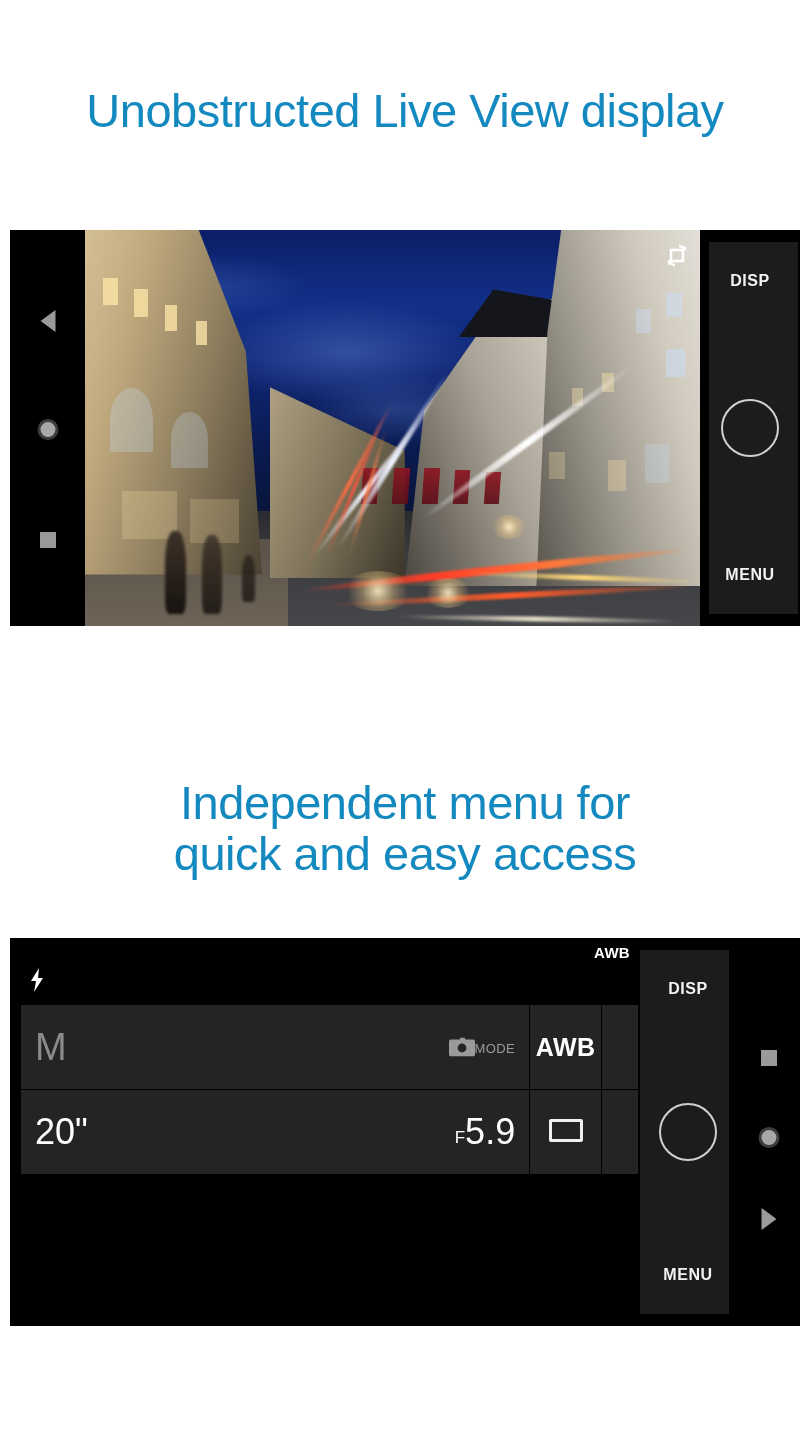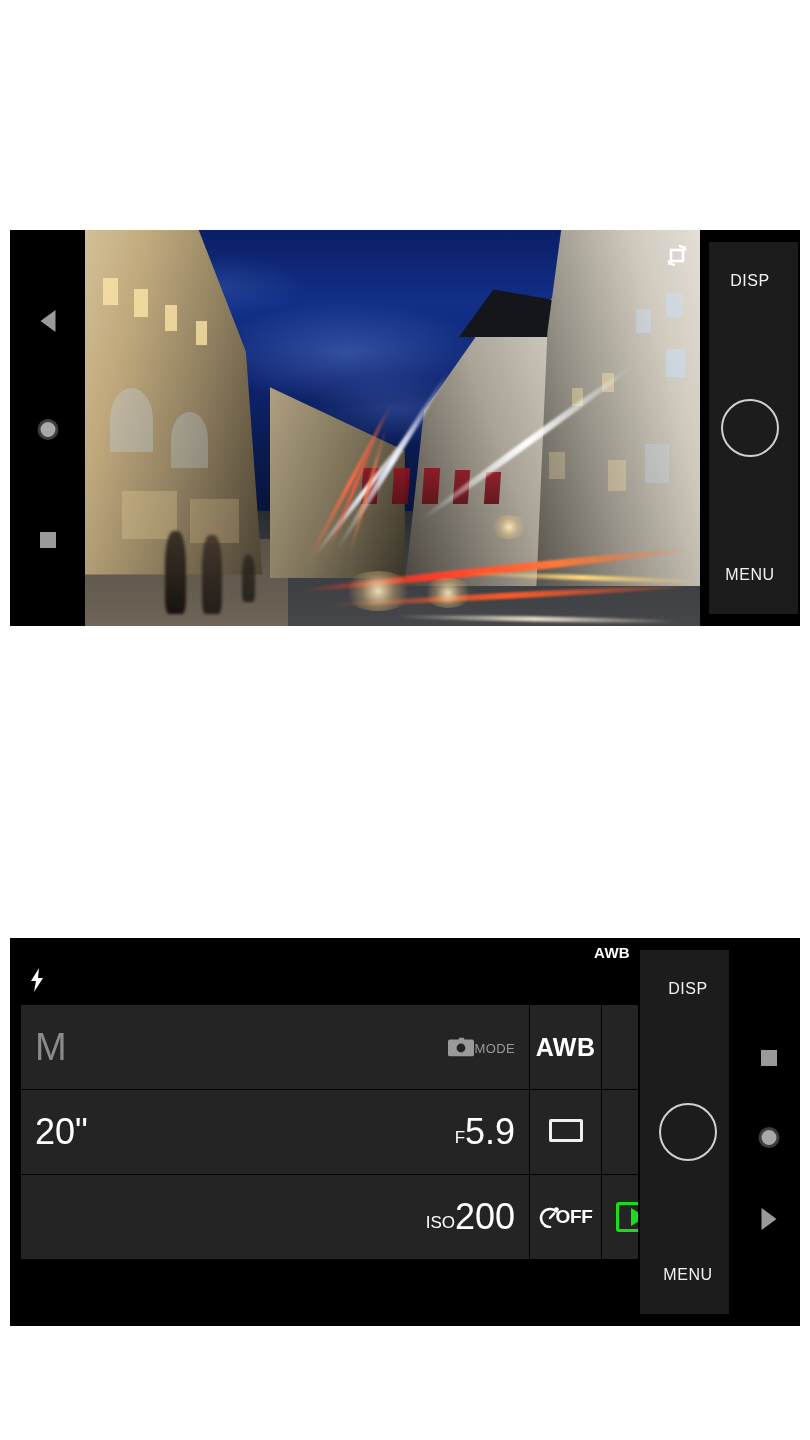--- a/index.html
+++ b/index.html
@@ -164,21 +164,21 @@
   .cam-panel-inner {
     position:absolute;
     left: 9px; right: 2px; top: 12px; bottom: 12px;
     background: #1c1c1c;
   }
   .cam-label {
     position: absolute;
     left: 0; width: 100%;
     text-align: center;
     color: #f2f2f2;
-    font-weight: 400;
+    font-weight: 700;
     font-size: 16px;
     letter-spacing: .6px;
     z-index: 3;
   }
   .cam-label.disp { top: 42px; }
   .cam-label.menu { bottom: 42px; }
   .shutter {
     position:absolute;
     left: 50%; top: 50%;
     transform: translate(-50%,-50%);
@@ -266,20 +266,21 @@
   #menu-nav { flex: 0 0 62px; background:#000; position:relative; }
   #mn-recent{ top: 112px; }
   #mn-home  { top: 189px; }
   #mn-back  { top: 270px; }
 </style>
 </head>
 <body>
 
 <div class="page">
 
+  <div class="heading" id="heading-1">Unobstructed Live View display</div>
 
   <div id="liveview-section">
 
     <div class="navbar-vert">
       <div class="nav-btn nav-back" id="lv-back"></div>
       <div class="nav-btn nav-home" id="lv-home"></div>
       <div class="nav-btn nav-recent" id="lv-recent"></div>
     </div>
 
     <div class="photo">
@@ -352,20 +353,24 @@
     </div>
 
     <div class="cam-panel">
       <div class="cam-panel-inner"></div>
       <div class="cam-label disp">DISP</div>
       <div class="shutter"></div>
       <div class="cam-label menu">MENU</div>
     </div>
   </div>
 
+  <div class="heading" id="heading-2">
+    <span class="l1">Independent menu for</span>
+    <span class="l2">quick and easy access</span>
+  </div>
 
   <div id="menu-section">
 
     <div class="menu-body">
 
       <div id="flash-icon">
         <svg viewBox="0 0 18 24" width="18" height="24">
           <path d="M11 0 L3 13 L8 13 L6 24 L15 10 L10 10 Z" fill="#ffffff"></path>
         </svg>
       </div>
@@ -399,43 +404,20 @@
               <span class="sm-pre">F</span>
               <span class="big-val">5.9</span>
             </span>
           </td>
           <td class="c-mid">
             <span class="rect-icon"></span>
           </td>
           <td class="c-end"></td>
         </tr>
 
-        <tr>
-          <td class="c-main">
-            <span class="cell-right">
-              <span class="sm-pre">ISO</span>
-              <span class="big-val">200</span>
-            </span>
-          </td>
-          <td class="c-mid">
-            <span class="timer-wrap">
-              <svg viewBox="0 0 22 22" width="22" height="22">
-                <path d="M11 21 A9 9 0 1 1 17.4 5.6" fill="none" stroke="#ffffff" stroke-width="2.6" stroke-linecap="round"></path>
-                <circle cx="17.4" cy="3.6" r="2.4" fill="#ffffff"></circle>
-                <line x1="11" y1="12" x2="15.2" y2="7.4" stroke="#ffffff" stroke-width="2.4" stroke-linecap="round"></line>
-              </svg>
-              <span class="timer-off">OFF</span>
-            </span>
-          </td>
-          <td class="c-end">
-            <span class="play-icon">
-              <span class="play-tri"></span>
-            </span>
-          </td>
-        </tr>
       </tbody>
         </table>
     </div>
 
     <div class="cam-panel">
       <div class="cam-panel-inner"></div>
       <div class="cam-label disp">DISP</div>
       <div class="shutter"></div>
       <div class="cam-label menu">MENU</div>
     </div>

